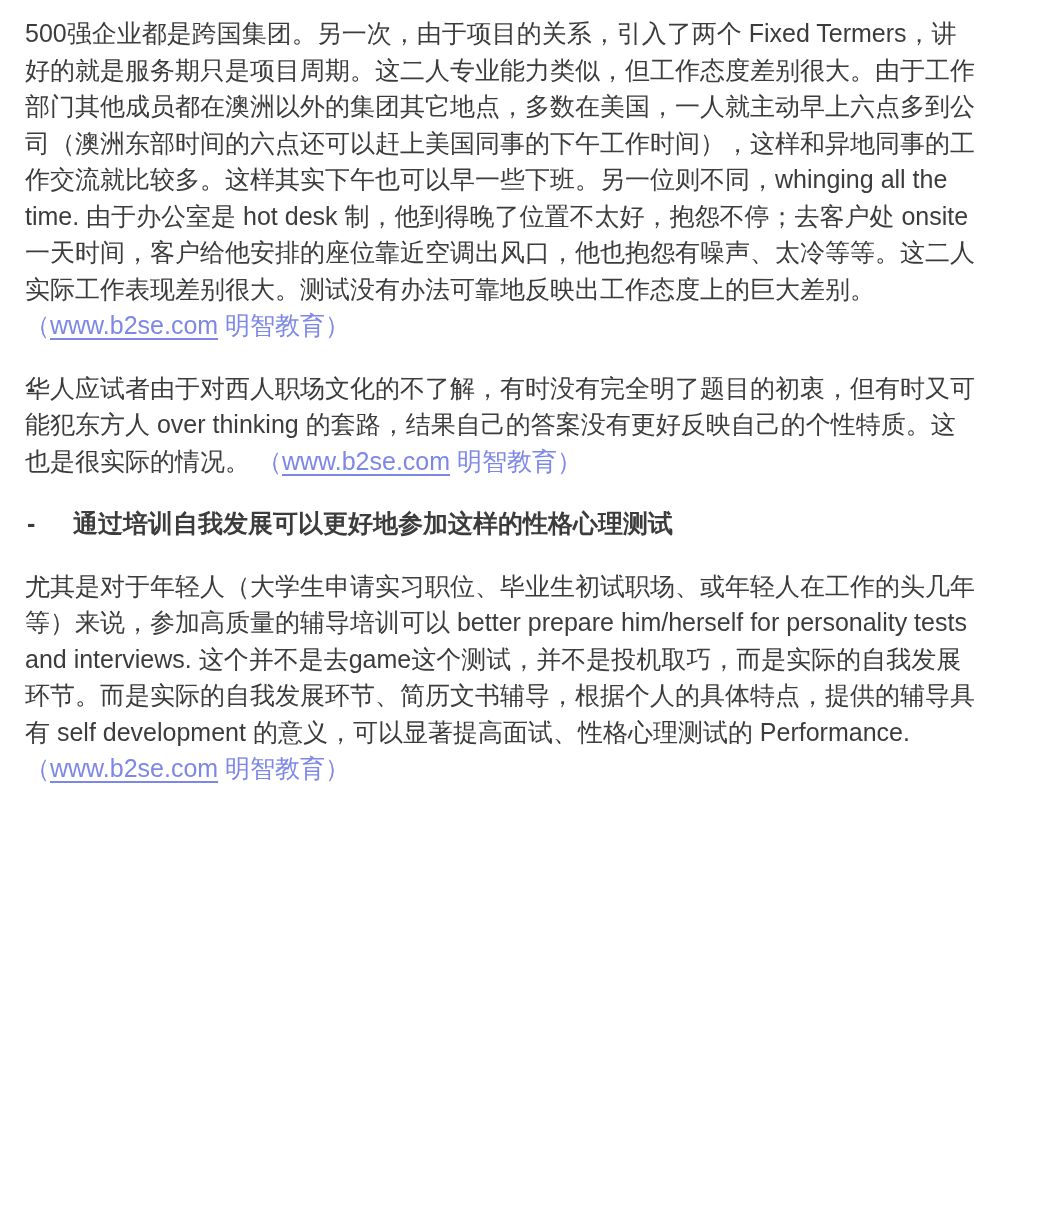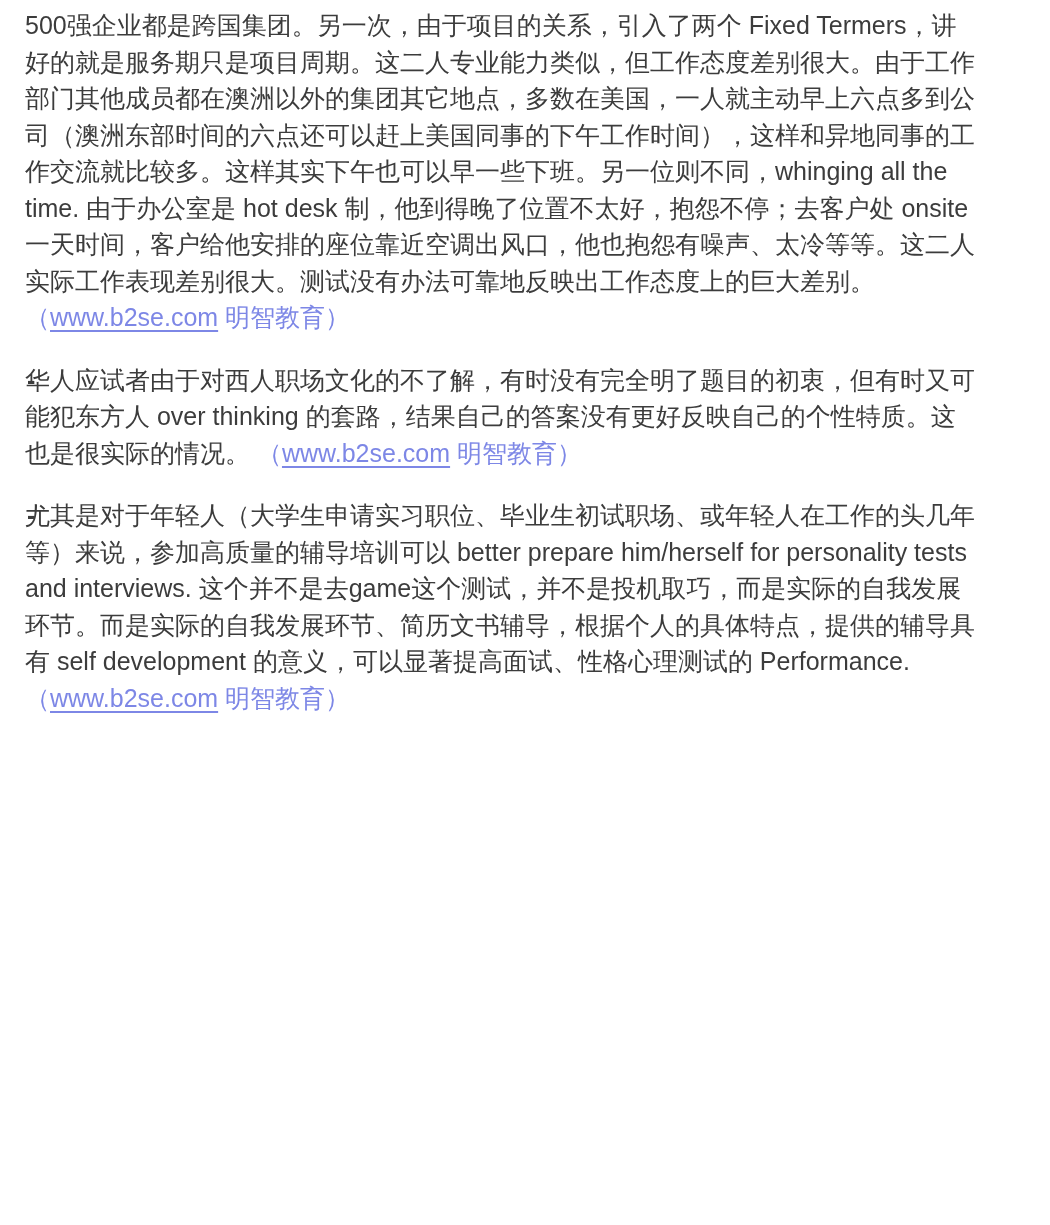--- a/index.html
+++ b/index.html
@@ -6,21 +6,21 @@
   body {
     background: #ffffff;
     font-family: "Liberation Sans", "DejaVu Sans", sans-serif;
   }
   .page {
     width: 996px;
     height: 1225px;
     overflow: hidden;
     background: #ffffff;
     box-sizing: border-box;
-    padding: 7px 17px 0 25px;
+    padding: 15px 17px 0 25px;
   }
   .doc {
     font-size: 25px;
     line-height: 36.5px;
     color: #3c3c3c;
     letter-spacing: 0;
   }
   .para {
     margin: 0 0 26px 0;
   }
@@ -59,21 +59,21 @@
       <span class="bullet">-</span>
     </p>
 
 
     <p class="para">
       <span>华人应试者由于对西人职场文化的不了解，有时没有完全明了题目的初衷，但有时又可能犯东方人 over thinking 的套路，结果自己的答案没有更好反映自己的个性特质。这也是很实际的情况。 </span><span class="cite"><span>（</span><a class="url">www.b2se.com</a><span> 明智教育）</span></span>
     </p>
 
 
     <p class="heading">
-      <span class="bullet">-</span>
+      <span class="bullet">-</span><span>通过培训自我发展可以更好地参加这样的性格心理测试</span>
     </p>
 
     <p class="para">
       <span>尤其是对于年轻人（大学生申请实习职位、毕业生初试职场、或年轻人在工作的头几年等）来说，参加高质量的辅导培训可以 better prepare him/herself for personality tests and interviews. 这个并不是去game这个测试，并不是投机取巧，而是实际的自我发展环节。而是实际的自我发展环节、简历文书辅导，根据个人的具体特点，提供的辅导具有 self development 的意义，可以显著提高面试、性格心理测试的 Performance. </span><span class="cite"><span>（</span><a class="url">www.b2se.com</a><span> 明智教育）</span></span>
     </p>
 
   </div>
 </div>
 
 </body></html>

